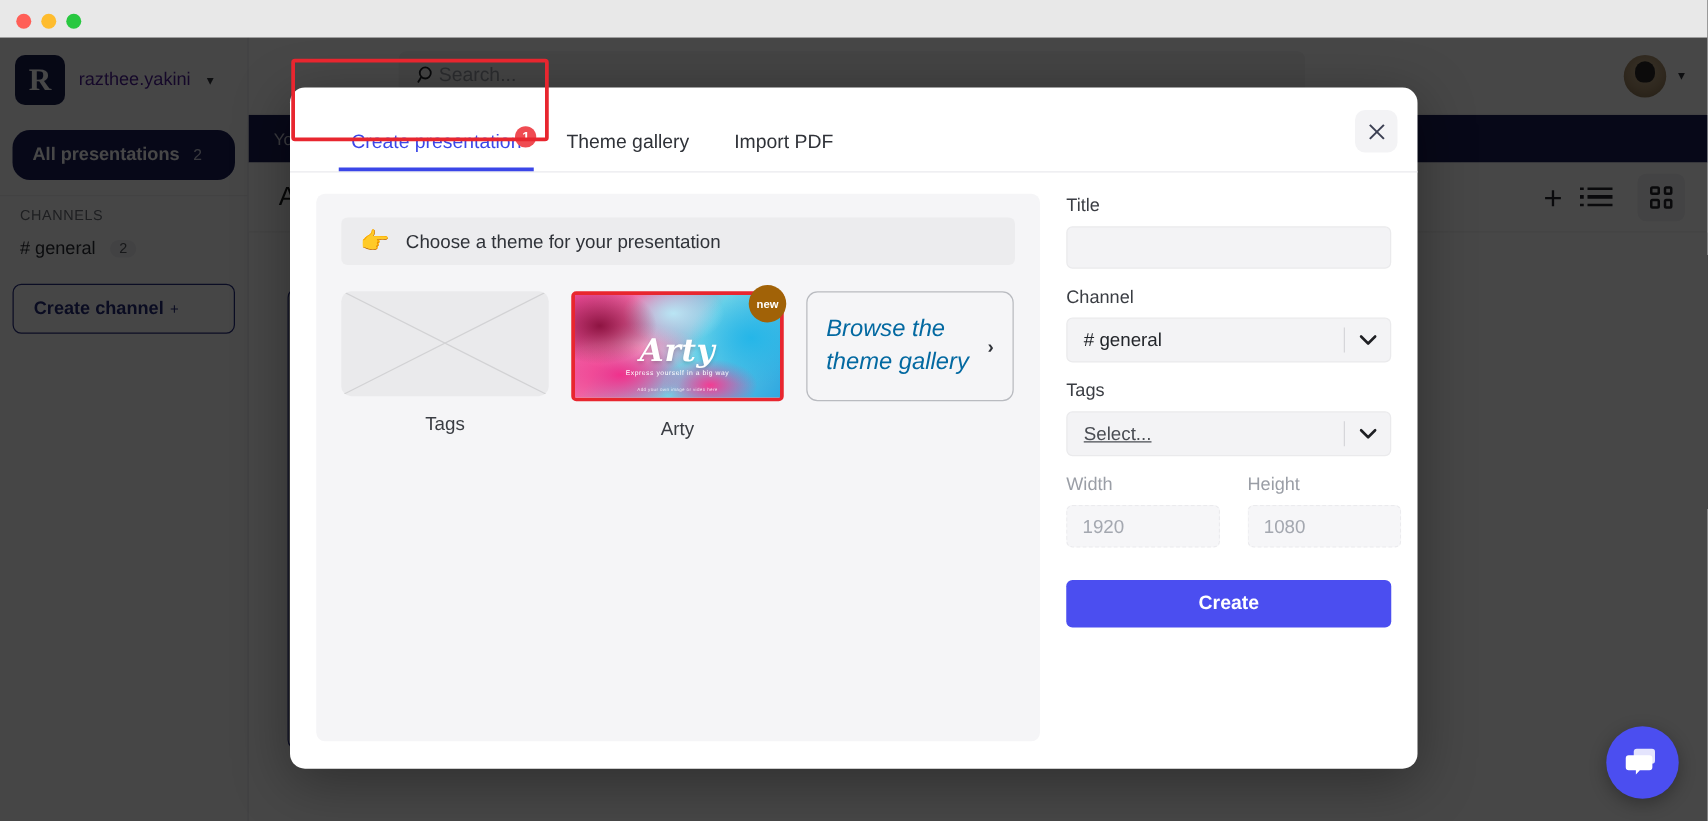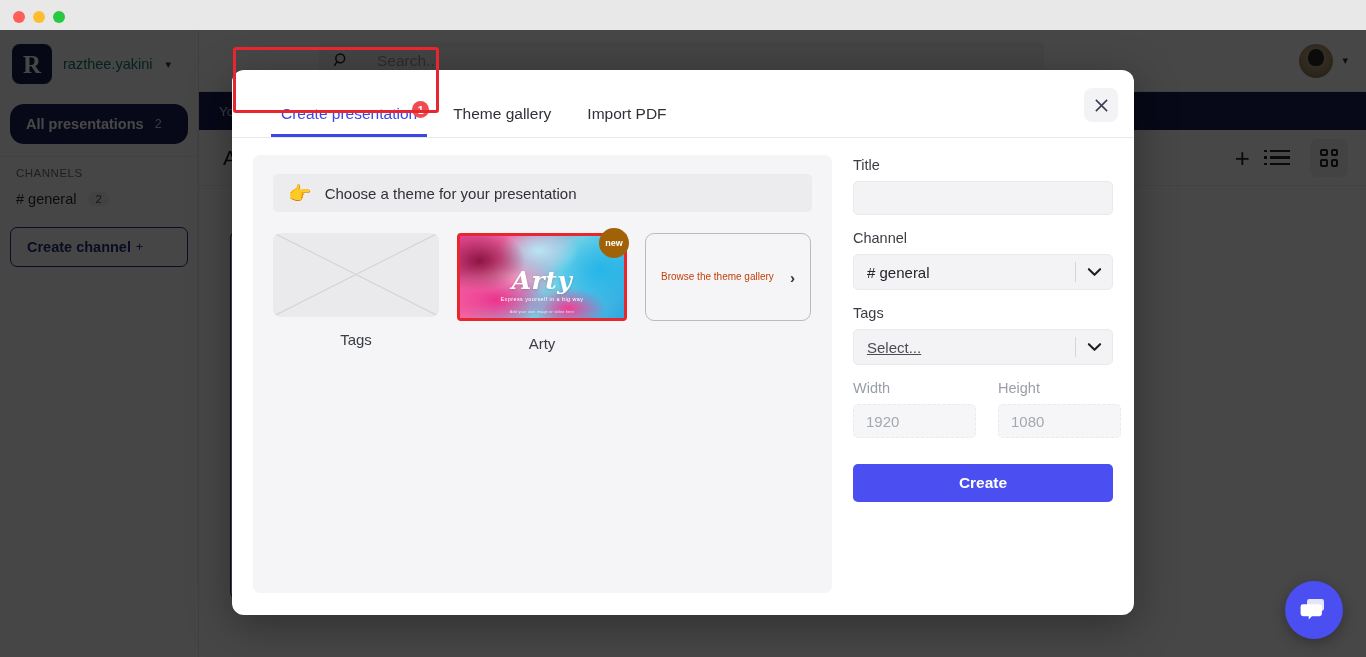--- a/index.html
+++ b/index.html
@@ -37,21 +37,21 @@
     position: absolute; left: 0; top: 0; width: 199px; height: 627px;
     background: #fbfbfc; border-right: 1px solid #e6e6ea;
   }
   .ws-row { display: flex; align-items: center; gap: 11px; padding: 14px 12px 12px 12px; }
   .ws-logo {
     width: 40px; height: 40px; border-radius: 8px; background: #161d4e;
     display: flex; align-items: center; justify-content: center;
     color: #fff; font-size: 25px; font-weight: bold; font-family: "Liberation Serif", serif;
     line-height: 1;
   }
-  .ws-name { font-size: 14.5px; color: #0f766e; }
+  .ws-name { font-size: 14.5px; color: #4c1d95; }
   .ws-caret { font-size: 11px; color: #31343a; margin-left: 2px; }
 
   .nav-active {
     margin: 8px 10px 0 10px; height: 40px; border-radius: 14px;
     background: #1b1f58; color: #fff;
     display: flex; align-items: center; padding: 0 16px;
     font-size: 14.5px; font-weight: bold;
   }
   .nav-active .cnt {
     margin-left: 11px; font-weight: normal; font-size: 12.5px;
@@ -77,21 +77,21 @@
   .create-ch .plus { font-weight: normal; font-size: 12px; margin-left: 5px; }
 
   
   .topbar {
     position: absolute; left: 199px; top: 0; right: 0; height: 62px;
     background: #fff; border-bottom: 1px solid #ececf0;
     display: flex; align-items: center;
   }
   .search {
     margin-left: 120px; width: 725px; height: 40px; background: #f2f2f4;
-    border-radius: 6px; display: flex; align-items: center; padding: 0 14px; gap: 27px;
+    border-radius: 6px; display: flex; align-items: center; padding: 0 14px; gap: 1px;
   }
   .search .ph { color: #9a9ea6; font-size: 15.5px; }
   .avatar-wrap { margin-left: auto; margin-right: 18px; display: flex; align-items: center; gap: 9px; }
   .avatar {
     width: 34px; height: 34px; border-radius: 50%;
     background: radial-gradient(circle at 50% 38%, #c9b393 0%, #a98f6c 55%, #7d6847 100%);
     position: relative; overflow: hidden;
   }
   .avatar::after {
     content: ""; position: absolute; left: 9px; top: 5px; width: 16px; height: 17px;
@@ -240,21 +240,21 @@
     font-size: 9px; font-weight: bold;
     display: flex; align-items: center; justify-content: center; z-index: 3; text-align: right;
   }
   .theme-cap { text-align: center; margin-top: 14px; font-size: 15px; color: #3a3d43; }
   .theme-cap.arty { width: 170px; }
 
   .browse {
     width: 166px; height: 88px; border: 1px solid #b9bbc0; border-radius: 9px;
     display: flex; align-items: center; padding: 0 15px; gap: 8px;
   }
-  .browse-text { font-size: 10px; color: #c2410c; line-height: 1.35; flex: 1; }
+  .browse-text { font-size: 19px; color: #0369a1; line-height: 1.35; flex: 1; font-style: italic; }
   .browse-chev { font-size: 15px; color: #2f3238; font-weight: bold; }
 
   
   .right-pane { width: 260px; padding-top: 2px; }
   .fld-label { font-size: 14.5px; color: #3a3d43; margin-bottom: 8px; }
   .fld-label.muted { color: #9a9ea6; }
   .fld-input {
     width: 260px; height: 34px; background: #f3f3f5; border: 1px solid #eaeaec;
     border-radius: 5px; font-size: 15px; color: #9a9ea6; padding: 0 12px;
     display: flex; align-items: center; font-family: "Liberation Sans", sans-serif;

